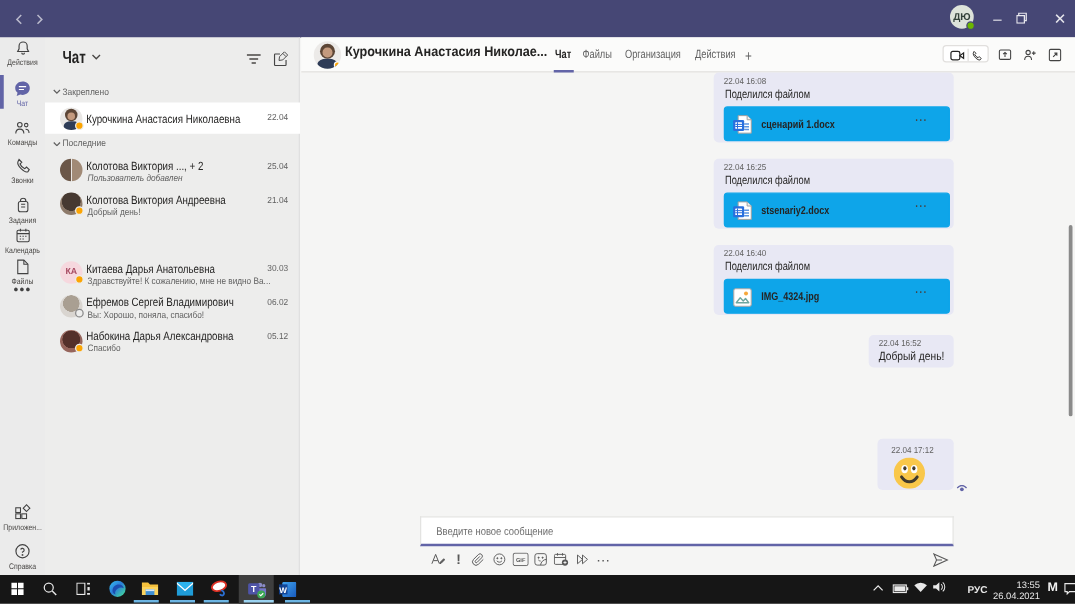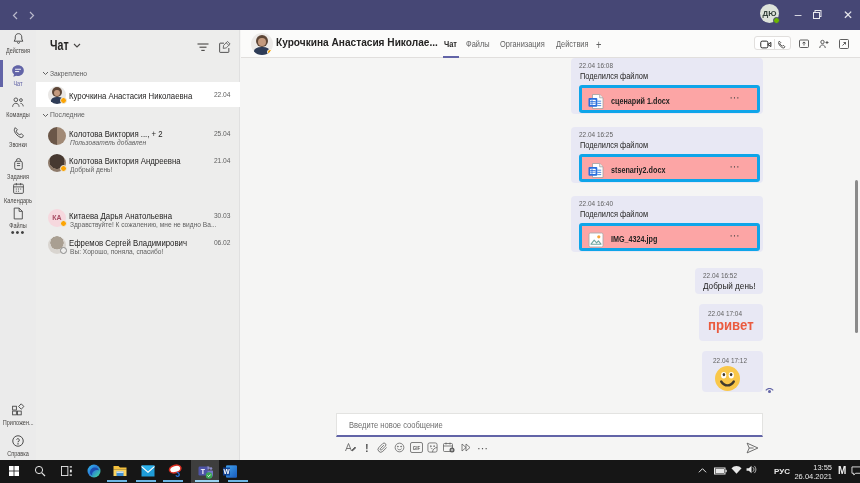--- a/index.html
+++ b/index.html
@@ -36,21 +36,21 @@
 #hdravatar{left:10px;top:3px;width:22px;height:22px;border-radius:50%;overflow:hidden;background:#eceae8;}
 #hdrname{left:34.5px;top:6px;font-size:11px;font-weight:bold;color:#252423;white-space:nowrap;transform:scaleX(0.92);transform-origin:left top;}
 .tab{top:8px;font-size:9.5px;color:#616161;white-space:nowrap;transform:scaleX(0.78);transform-origin:left top;}
 #tabactive{color:#252423;font-weight:bold;}
 #tabunderline{left:202px;top:26px;width:16px;height:2px;background:#6264a7;}
 #callgroup{left:513px;top:6px;width:37px;height:14px;background:#ffffff;border:1px solid #e1dfdd;border-radius:3px;}
 
 .bubble{position:absolute;background:#e8e8f4;border-radius:4px;}
 .bts{position:absolute;font-size:7px;color:#616161;white-space:nowrap;transform:scaleX(0.92);transform-origin:left top;}
 .btext{position:absolute;font-size:9.5px;color:#252423;white-space:nowrap;transform:scaleX(0.78);transform-origin:left top;}
-.fcard{position:absolute;left:8px;width:181px;height:28px;background:#fca5a5;border:3px solid #0ea5e9;border-radius:3px;}
+.fcard{position:absolute;left:8px;width:181px;height:28px;background:#0ea5e9;border:1px solid #0ea5e9;border-radius:3px;}
 .fname{position:absolute;left:29.5px;top:8.5px;font-size:9px;font-weight:bold;color:#252423;white-space:nowrap;transform:scaleX(0.8);transform-origin:left top;}
 .fdots{position:absolute;right:17px;top:4px;font-size:10px;color:#444;}
 #scrollthumb{left:855px;top:180px;width:3px;height:153px;background:#8a8a8a;border-radius:2px;position:absolute;}
 
 #composebox{left:95px;top:383px;width:427px;height:24px;background:#fff;border:1px solid #e3e3e1;border-bottom:2px solid #6264a7;}
 #composebox span{position:absolute;left:12px;top:5.5px;font-size:9px;color:#6e6e6e;white-space:nowrap;transform:scaleX(0.84);transform-origin:left top;}
 .toolico{position:absolute;top:412px;color:#585858;}
 
 #taskbar{left:0;top:460px;width:860px;height:23px;background:#161616;}
 .runline{position:absolute;top:19.5px;height:2px;background:#6cb5e3;}
@@ -218,20 +218,27 @@
     <div class="rname">Ефремов Сергей Владимирович</div>
     <div class="rsub">Вы: Хорошо, поняла, спасибо!</div>
     <div class="rdate">06.02</div>
   </div>
   <div class="abs row" style="top:179px;">
     <div class="avatar" style="background:#f6d8de;color:#a84c63;font-size:7px;font-weight:bold;text-align:center;line-height:18px;">КА</div>
     <div class="badge"></div>
     <div class="rname">Китаева Дарья Анатольевна</div>
     <div class="rsub">Здравствуйте! К сожалению, мне не видно Ва...</div>
     <div class="rdate">30.03</div>
+  </div>
+  <div class="abs row" style="top:233.5px;">
+    <div class="avatar" style="background:radial-gradient(circle at 50% 42%,#54302a 50%,#96655c 52%);"></div>
+    <div class="badge"></div>
+    <div class="rname">Набокина Дарья Александровна</div>
+    <div class="rsub">Спасибо</div>
+    <div class="rdate">05.12</div>
   </div>
 </div>
 
 <div class="abs" id="chatmain">
   <div class="abs" id="chathdr">
     <div class="abs" id="hdravatar">
         <div style="position:absolute;left:5px;top:1.5px;width:12px;height:12px;border-radius:50%;background:#5d4636;"></div>
         <div style="position:absolute;left:7.2px;top:4.5px;width:7.5px;height:8px;border-radius:50%;background:#c49a7e;"></div>
         <div style="position:absolute;left:3px;top:13.5px;width:16px;height:9px;background:#2e3c57;border-radius:45% 45% 0 0;"></div>
         <div style="position:absolute;right:0.5px;bottom:0px;width:6px;height:6px;border-radius:50%;background:#fca503;border:1px solid #fbfbfa;"></div>
@@ -324,24 +331,20 @@
           <path d="M3 12.2l3.2-4 2.4 2.6 1.8-2 2.6 3.4z" fill="none" stroke="#6fa7a0" stroke-width="1.1" stroke-linejoin="round"></path>
         </svg>
       <div class="fname">IMG_4324.jpg</div>
       <div class="fdots">⋯</div>
     </div>
   </div>
   <div class="bubble" style="left:453.7px;top:237.7px;width:68.5px;height:26.5px;">
     <div class="bts" style="left:8px;top:4.5px;">22.04 16:52</div>
     <div class="btext" style="left:8px;top:12.5px;transform:scaleX(0.86);">Добрый день!</div>
   </div>
-  <div class="bubble" style="left:457.5px;top:273.5px;width:64.5px;height:37px;">
-    <div class="bts" style="left:9px;top:6.5px;">22.04 17:04</div>
-    <div style="position:absolute;left:9.5px;top:12px;font-size:15.5px;font-weight:bold;color:#ea5b3f;white-space:nowrap;transform:scaleX(0.85);transform-origin:left top;">привет</div>
-  </div>
   <div class="bubble" style="left:461px;top:320.5px;width:61px;height:41.5px;">
     <div class="bts" style="left:10.5px;top:6px;">22.04 17:12</div>
     <svg style="position:absolute;left:12.5px;top:15.5px;" width="25" height="25" viewBox="0 0 25 25">
         <circle cx="12.5" cy="12.5" r="12.5" fill="#f9c74a"></circle>
         <ellipse cx="8.7" cy="9.3" rx="2.6" ry="3.3" fill="#fff"></ellipse>
         <ellipse cx="16.3" cy="9.3" rx="2.6" ry="3.3" fill="#fff"></ellipse>
         <ellipse cx="8.9" cy="8.6" rx="1.3" ry="1.7" fill="#403a2e"></ellipse>
         <ellipse cx="16.1" cy="8.6" rx="1.3" ry="1.7" fill="#403a2e"></ellipse>
         <path d="M6.2 15.5c1.7 2.6 3.9 3.9 6.3 3.9s4.6-1.3 6.3-3.9" fill="none" stroke="#403a2e" stroke-width="2.3" stroke-linecap="round"></path>
       </svg>

